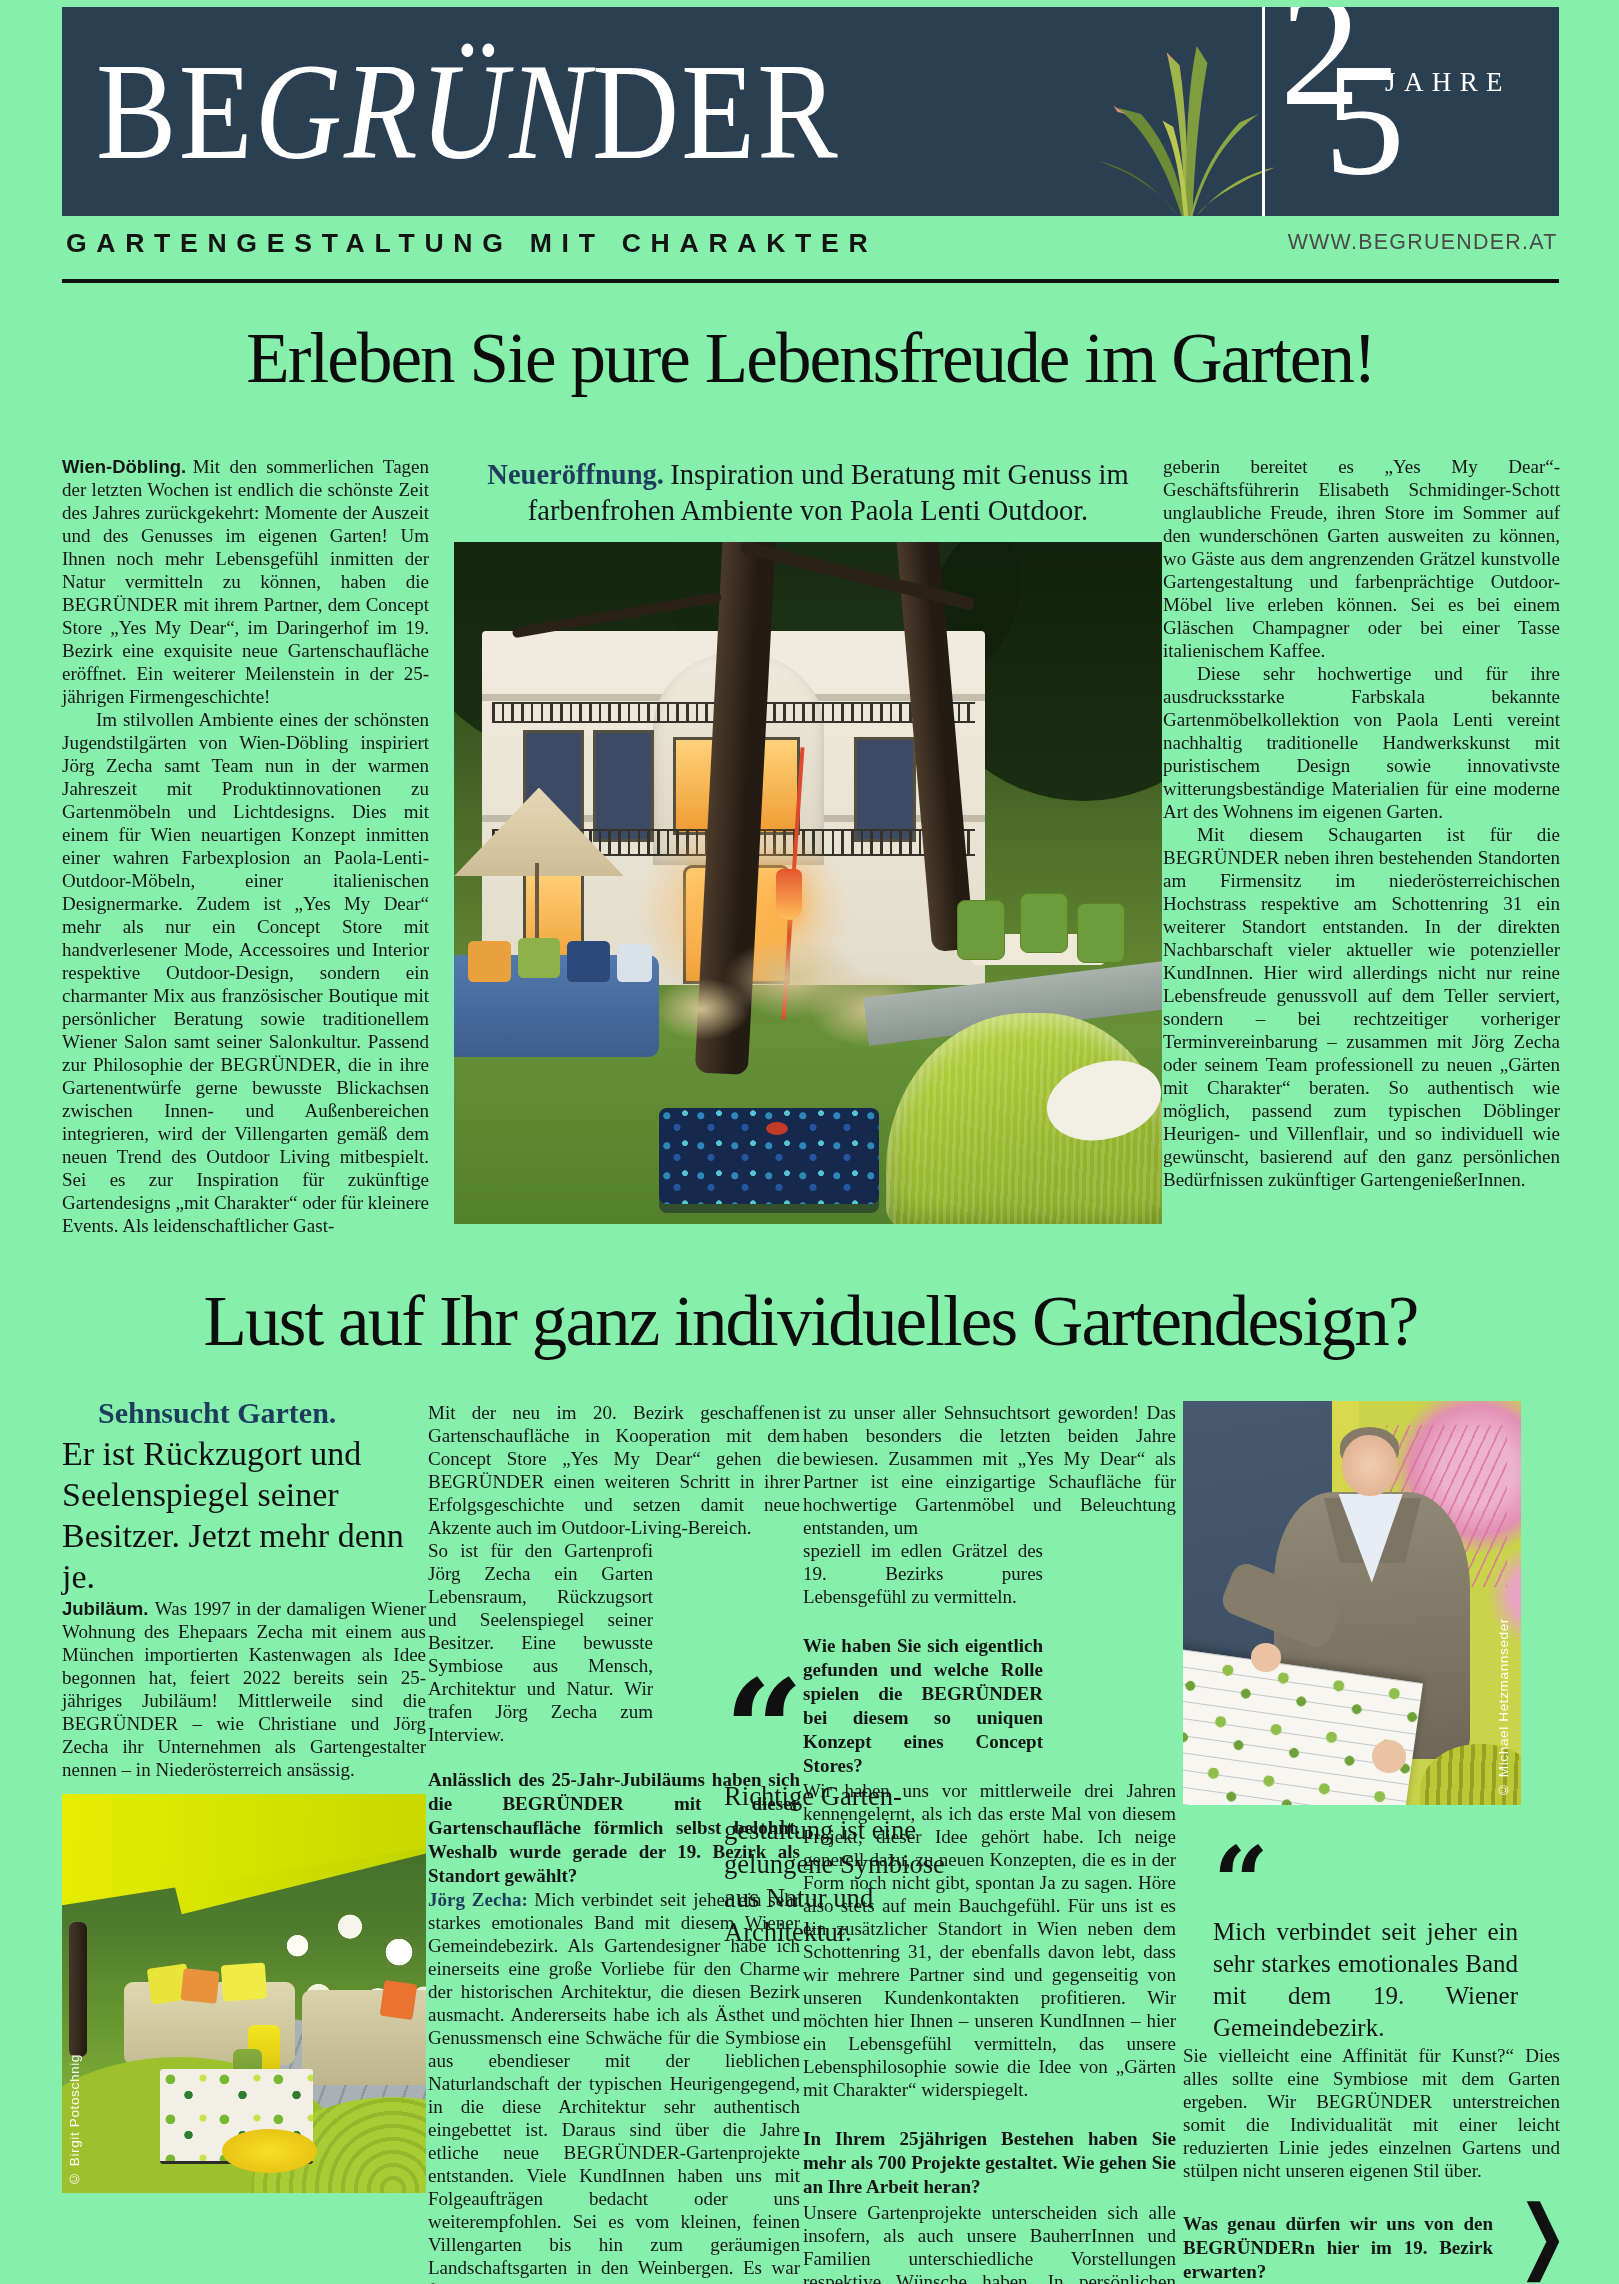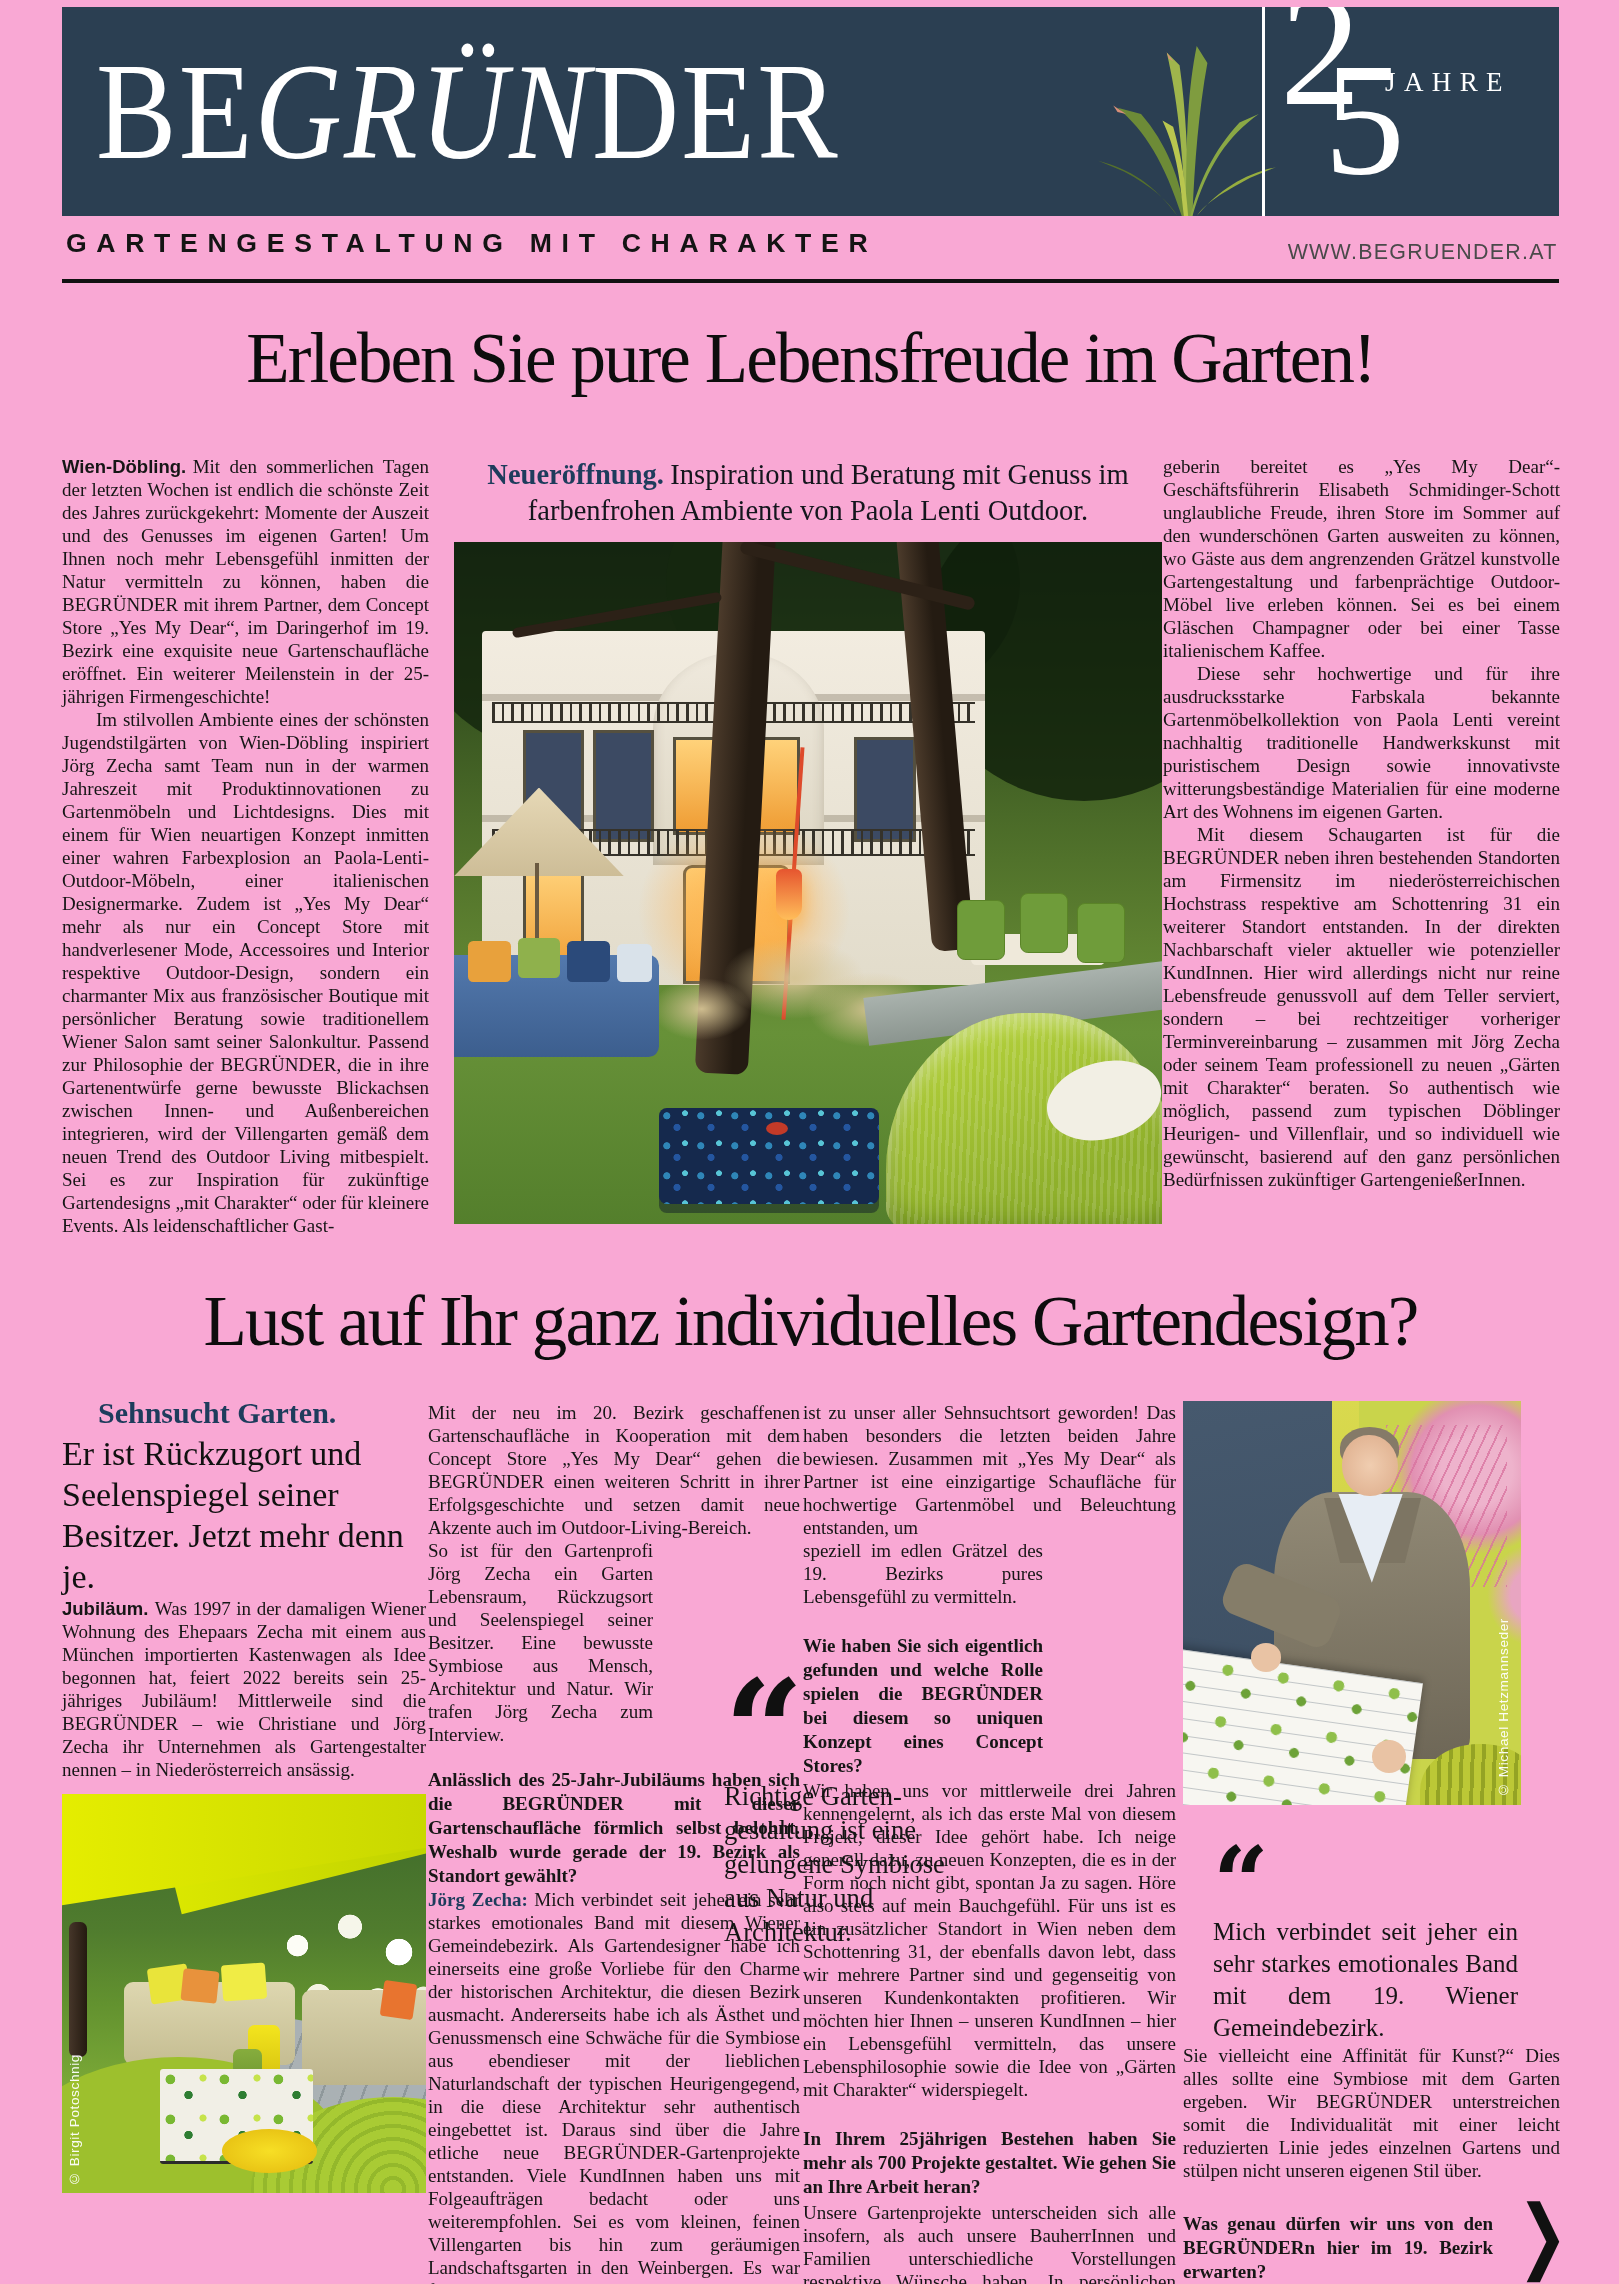--- a/index.html
+++ b/index.html
@@ -1,34 +1,34 @@
 <!DOCTYPE html>
 <html lang="de" style="font-size:10.4px"><head>
 <meta charset="utf-8">
 <style>
   html,body{margin:0;padding:0;background:#e8e8e8;}
-  .page{position:relative;width:1620px;height:2284px;background:#f9a8d4;overflow:hidden;
+  .page{position:relative;width:1620px;height:2284px;background:#86efac;overflow:hidden;
         font-family:"Liberation Serif",serif;color:#141414;}
 
   
   .masthead{position:absolute;left:62px;top:6.5px;width:1497px;height:209px;background:#2b3f52;overflow:hidden;}
   .logo{position:absolute;left:34px;top:11.7px;font-size:137px;line-height:188px;color:#fff;
         white-space:nowrap;letter-spacing:2.6px;transform:scaleX(.88);transform-origin:left center;}
   .logo .it{font-style:italic;}
   .mast-vline{position:absolute;left:1200px;top:0;width:3.2px;height:100%;background:#fff;}
   .num2{position:absolute;left:1218px;top:-38px;font-size:162px;color:#fff;line-height:162px;}
   .num5{position:absolute;left:1262px;top:31px;font-size:162px;color:#fff;line-height:162px;}
   .jahre{position:absolute;left:1323px;top:60px;font-size:27px;letter-spacing:8.4px;color:#fff;}
   .agave{position:absolute;left:1017px;top:39px;width:214px;height:170px;}
 
   
   .tagline{position:absolute;left:62px;top:228px;width:1497px;height:38px;}
   .tagline-left{position:absolute;left:3.9px;top:0;font-family:"Liberation Sans",sans-serif;font-weight:700;
         font-size:26.6px;letter-spacing:9.7px;color:#141414;}
-  .tagline-right{position:absolute;right:1.3px;top:12px;font-family:"Liberation Sans",sans-serif;
+  .tagline-right{position:absolute;right:1.3px;top:2px;font-family:"Liberation Sans",sans-serif;
         font-size:21.4px;letter-spacing:1.3px;color:#4a4a4a;}
   .rule{position:absolute;left:62px;top:279px;width:1497px;height:3.9px;background:#111;}
 
   
   .headline{position:absolute;left:62px;width:1497px;text-align:center;font-size:71px;line-height:78px;
         letter-spacing:-1.9px;color:#0d0d0d;white-space:nowrap;}
   .h1{top:319px;}
   .h2{top:1282px;}
 
   

